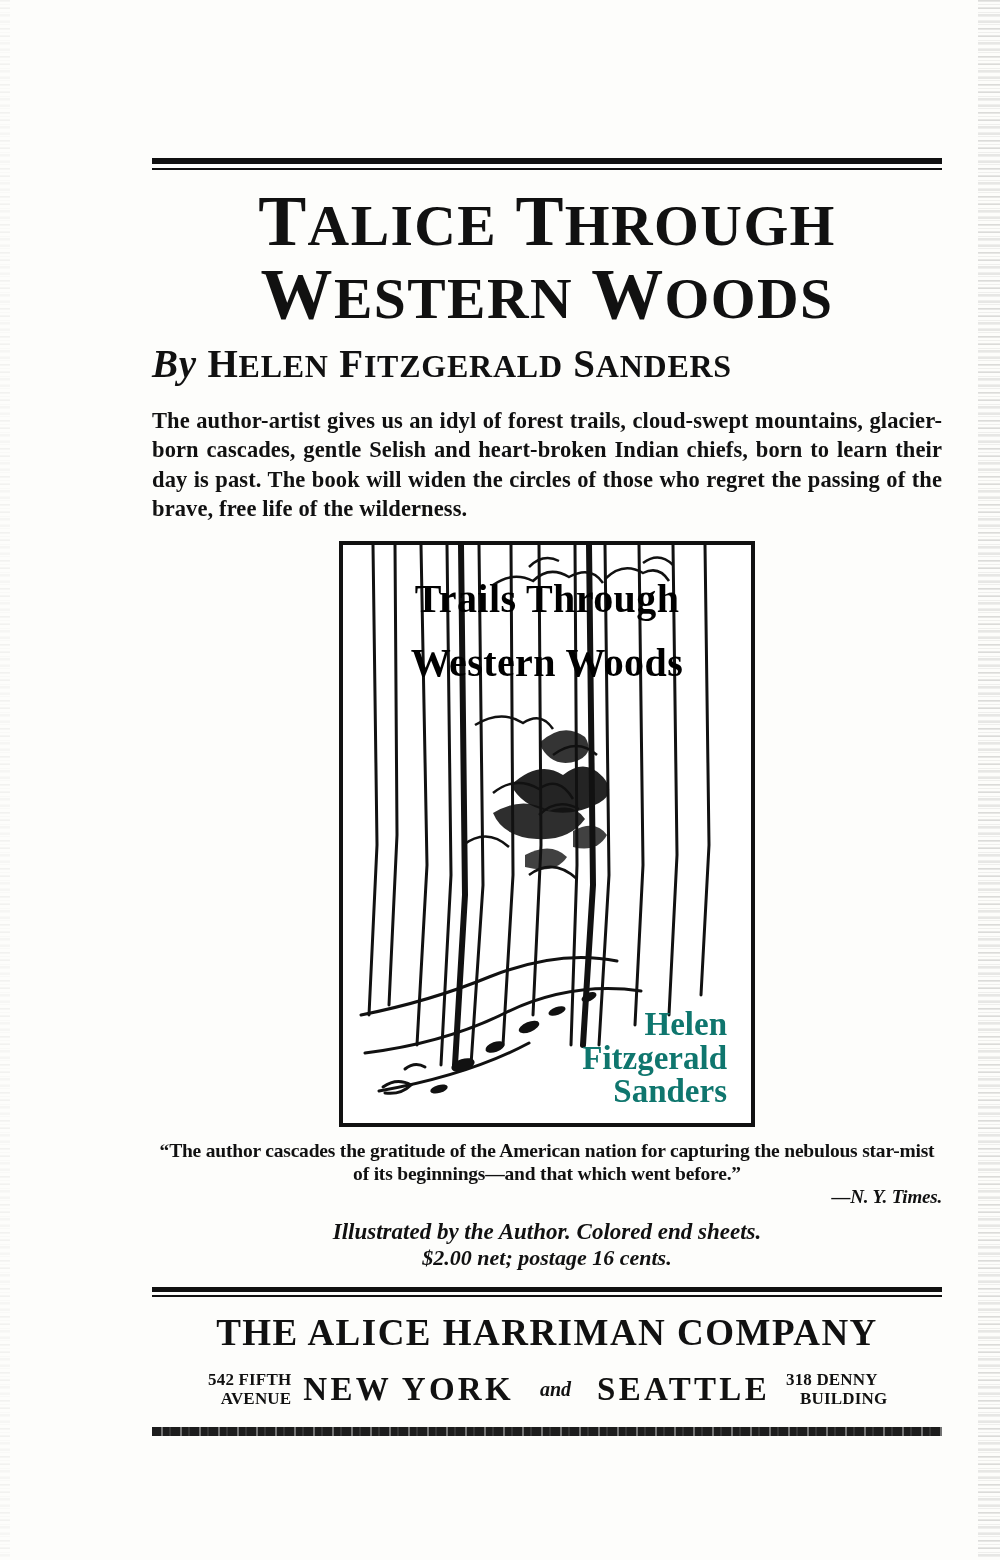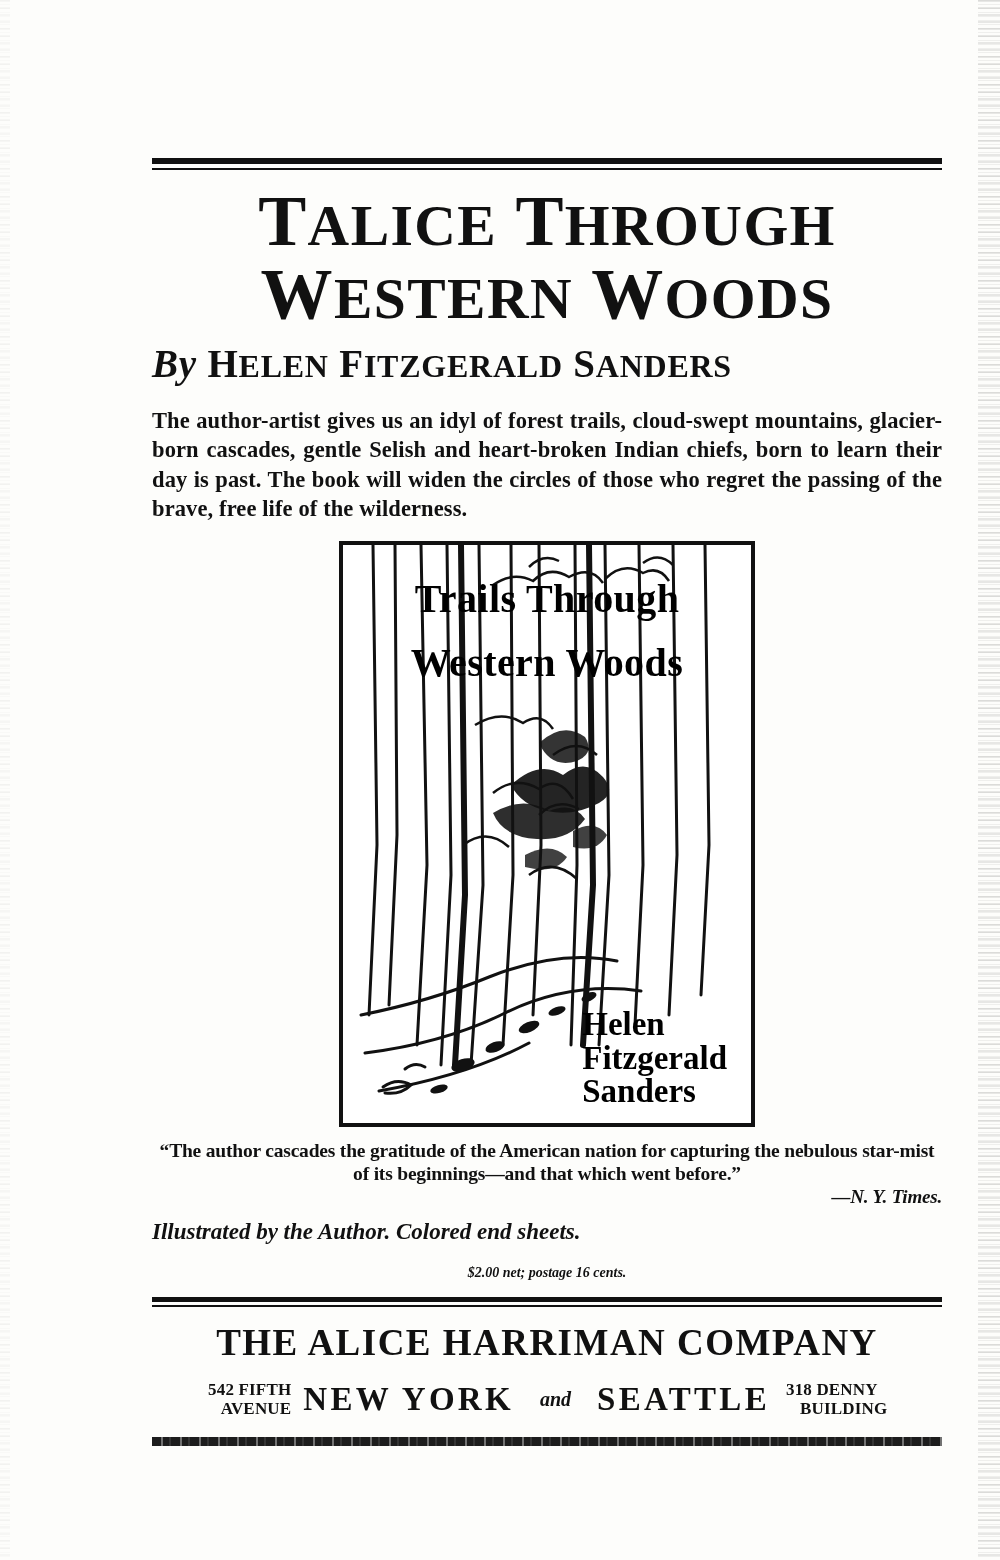--- a/index.html
+++ b/index.html
@@ -133,57 +133,57 @@
     line-height: 1.0;
     pointer-events: none;
   }
   .cover-title .l1 { font-size: 40px; letter-spacing: 0.01em; display:block; }
   .cover-title .l2 { font-size: 40px; letter-spacing: 0.01em; display:block; margin-top: 24px;}
 
   .cover-author {
     position: absolute;
     right: 24px;
     bottom: 14px;
-    text-align: left;
+    text-align: right;
     font-family: "Liberation Serif", serif;
     font-weight: bold;
     font-size: 33px;
     line-height: 1.02;
-    color: #000000;
+    color: #0f766e;
     pointer-events: none;
   }
 
   .quote {
     margin-top: 12px;
     font-size: 19.5px;
     font-weight: bold;
     line-height: 1.18;
     text-align: center;
     letter-spacing: -0.01em;
   }
   .quote .src {
     display: block;
     text-align: right;
     font-style: italic;
     font-size: 19px;
     margin-top: 1px;
   }
   .illus-line {
     margin-top: 10px;
-    text-align: left;
+    text-align: center;
     font-style: italic;
     font-weight: bold;
     font-size: 23px;
   }
   .price-line {
-    margin-top: 20px;
-    text-align: center;
-    font-style: italic;
-    font-weight: bold;
-    font-size: 14px;
+    margin-top: 0;
+    text-align: center;
+    font-style: italic;
+    font-weight: bold;
+    font-size: 22px;
   }
 
   .publisher {
     text-align: center;
     font-size: 37px;
     font-weight: bold;
     letter-spacing: 0.04em;
     margin-top: 14px;
     white-space: nowrap;
   }

